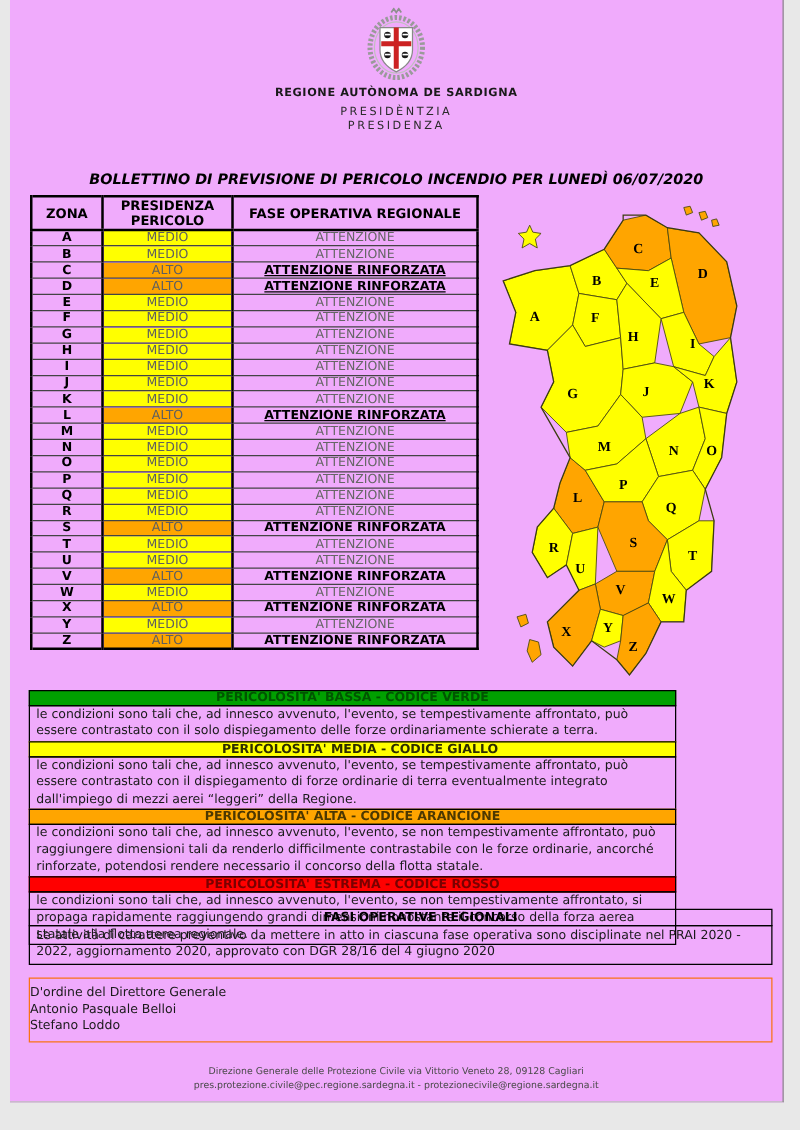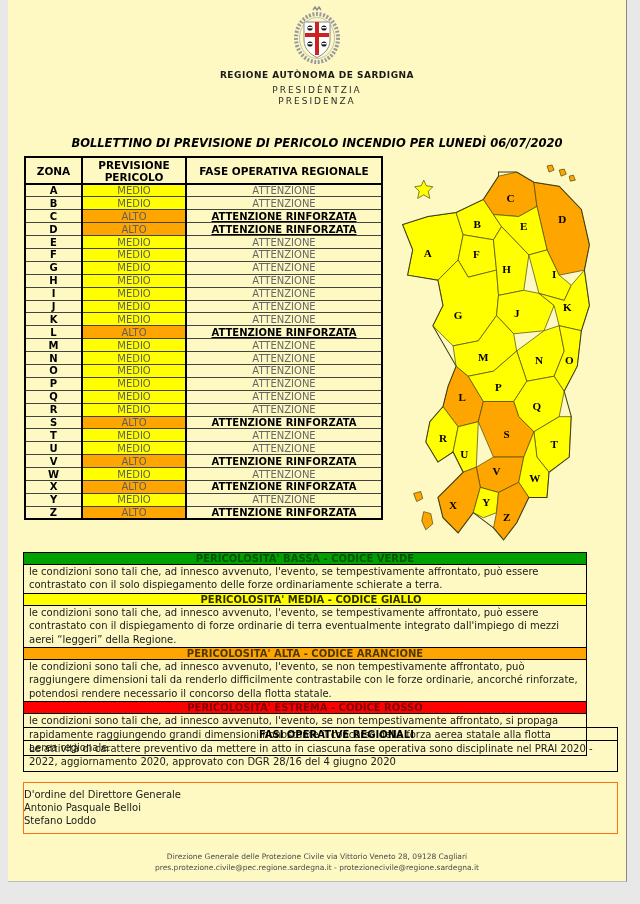--- a/index.html
+++ b/index.html
@@ -1,17 +1,17 @@
 <!DOCTYPE html>
 <html><head>
 <meta charset="utf-8">
 <style>
   * { margin:0; padding:0; box-sizing:border-box; }
   html,body { width:640px; height:904px; background:#e8e8e8; font-family:"DejaVu Sans",sans-serif; }
-  .page { position:absolute; left:8px; top:0; width:619px; height:882px; background:#fef9c3;
+  .page { position:absolute; left:8px; top:0; width:619px; height:882px; background:#f0abfc;
           border-right:1px solid #8a8a8a; border-bottom:1px solid #bdbdbd; overflow:hidden; }
 
   
   .crest-wrap { position:absolute; top:6px; left:50%; transform:translateX(-50%); text-align:center; width:420px; }
   .org-line { font-size:9px; font-weight:bold; letter-spacing:.5px; color:#1a1a1a; line-height:11.5px; }
   .dept-line { font-size:9px; letter-spacing:2px; color:#2b2b2b; line-height:11px; }
   .dept-block { margin-top:3px; }
   .office-block { position:absolute; left:19px; top:108px; font-size:9.3px; color:#222; line-height:11.5px; }
   .doc-title { position:absolute; top:136px; left:0; width:100%; text-align:center;
                font-size:11.5px; font-weight:bold; color:#000;font-style:italic; }
@@ -26,21 +26,21 @@
   col.c-zona { width:57px; } col.c-prev { width:104px; } col.c-fase { width:196px; }
   td.zona-cell { font-weight:bold; color:#000; }
   td.pericolo-cell { color:#5f5f5f; }
   td.pericolo-cell.medio { background:#FFFF00; }
   td.pericolo-cell.alto { background:#FFA500; }
   td.fase-cell { color:#666; }
   td.fase-cell.rinforzata { color:#000; font-weight:bold; }
   td.fase-cell.ul { text-decoration:underline; }
 
   
-  .legend { position:absolute; left:15px; top:553px; width:564px; }
+  .legend { position:absolute; left:15px; top:553px; width:518px; }
   .band { border:1px solid #000; text-align:center; font-size:10px; font-weight:bold;
           height:13px; line-height:12px; margin-top:-1px; }
   .band.verde { background:#00A000; color:#005500; }
   .band.giallo { background:#FFFF00; color:#2e2e00;padding-left:12px; }
   .band.arancione { background:#FFA500; color:#4d3800; }
   .band.rosso { background:#FF0000; color:#7a0000; }
   .band-text { border:1px solid #000; margin-top:-1px; font-size:10px; color:#1a1a1a;
                line-height:13.4px; padding:0 5px 1px 5px; text-align:left; }
 
   
@@ -98,21 +98,21 @@
 
   <table class="bulletin">
     <colgroup>
         <col class="c-zona">
         <col class="c-prev">
         <col class="c-fase">
       </colgroup>
     <thead>
       <tr>
         <th>ZONA</th>
-        <th>PREVISIONE PERICOLO</th>
+        <th>PRESIDENZA PERICOLO</th>
         <th>FASE OPERATIVA REGIONALE</th>
       </tr>
     </thead>
     <tbody>
         <tr>
           <td class="zona-cell">A</td>
           <td class="pericolo-cell medio">MEDIO</td>
           <td class="fase-cell">ATTENZIONE</td>
         </tr>
         <tr>

